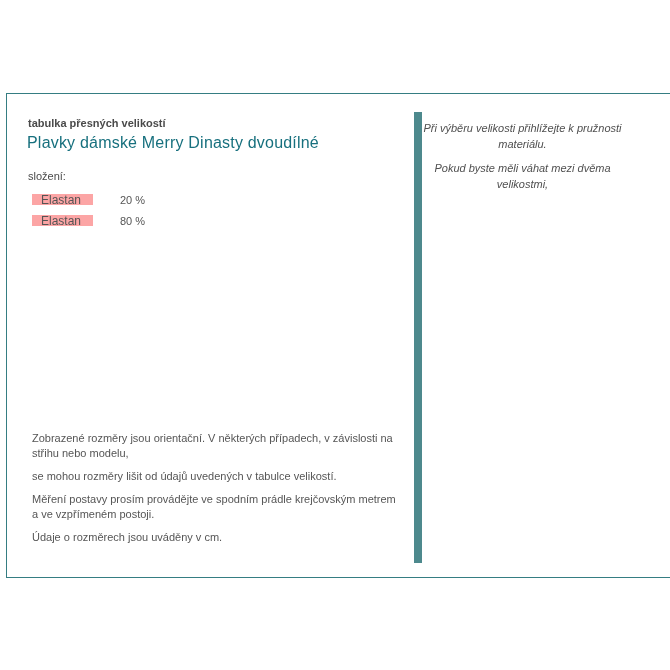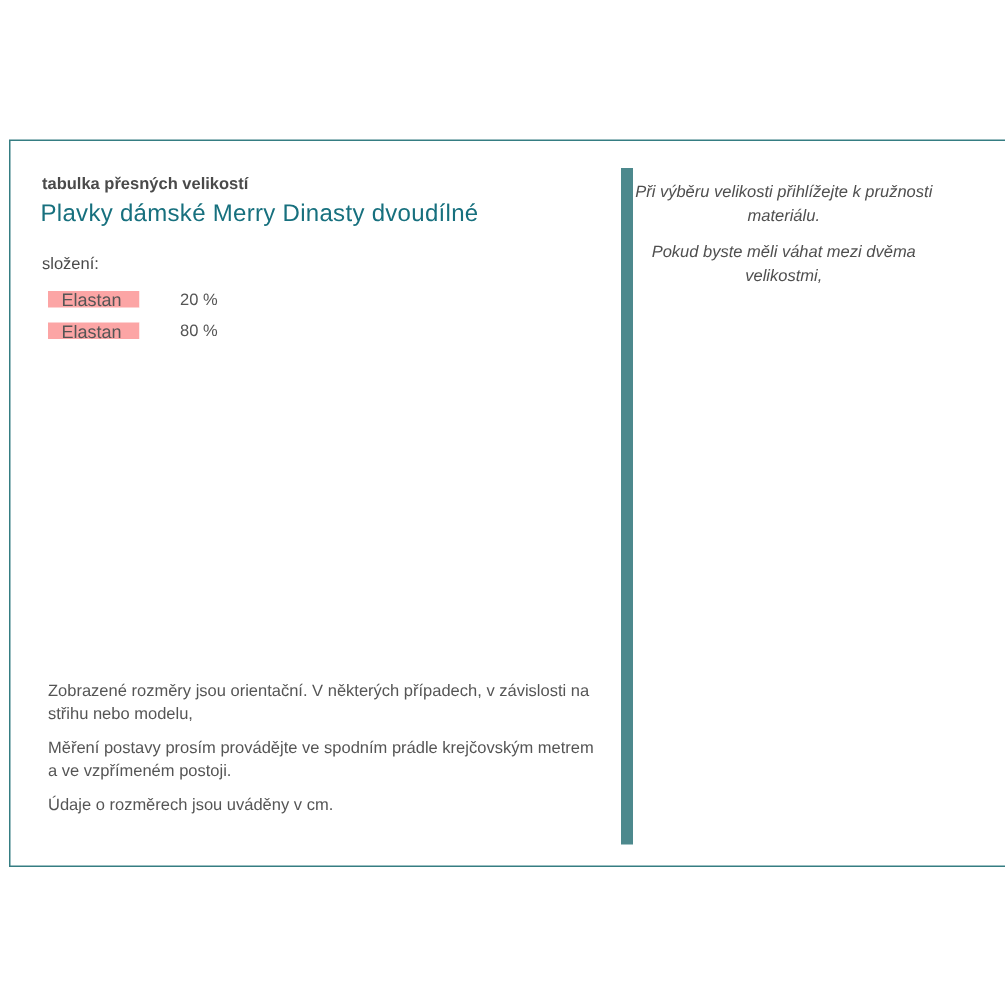--- a/index.html
+++ b/index.html
@@ -121,20 +121,21 @@
         <div class="comp-value">20 %</div>
       </div>
       <div class="comp-row">
         <div class="comp-material">Elastan</div>
         <div class="comp-value">80 %</div>
       </div>
     </div>
 
     <div class="disclaimer">
       <div class="disclaimer-line">Zobrazené rozměry jsou orientační. V některých případech, v závislosti na střihu nebo modelu,</div>
+      <div class="disclaimer-line">se mohou rozměry lišit od údajů uvedených v tabulce velikostí.</div>
       <div class="disclaimer-line">Měření postavy prosím provádějte ve spodním prádle krejčovským metrem a ve vzpřímeném postoji.</div>
       <div class="disclaimer-line">Údaje o rozměrech jsou uváděny v cm.</div>
     </div>
 
   </div>
 
   <div class="divider"></div>
 
   <div class="right-col">
     <div class="note-line">Při výběru velikosti přihlížejte k pružnosti materiálu.</div>

